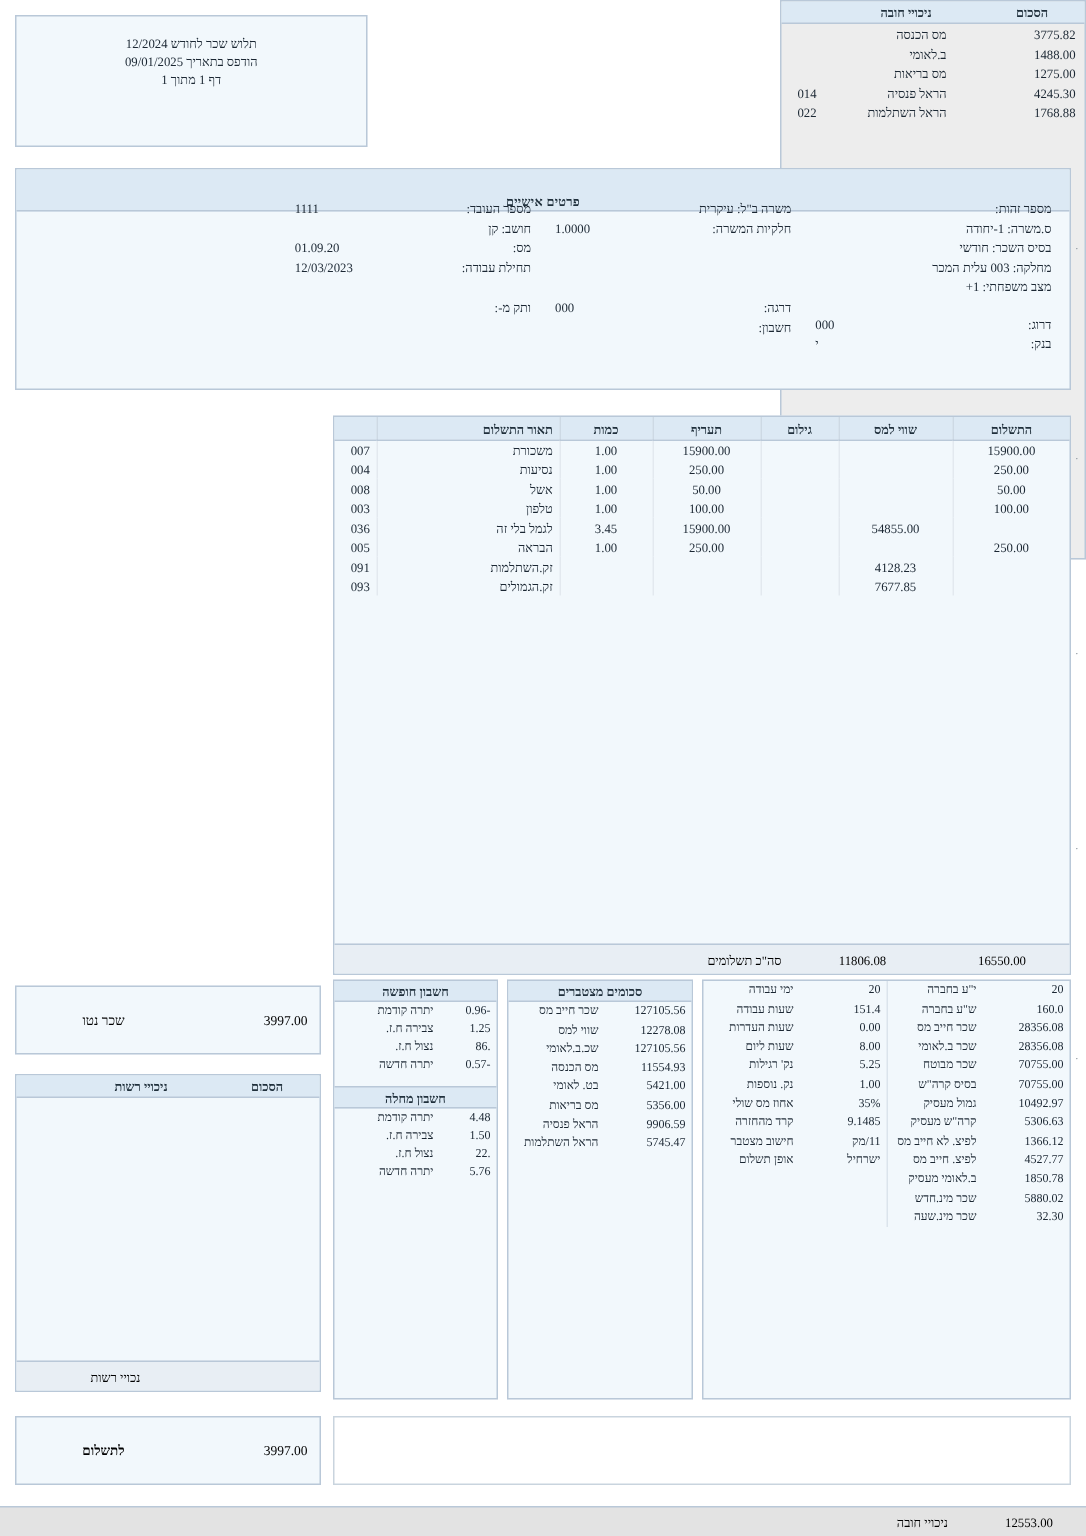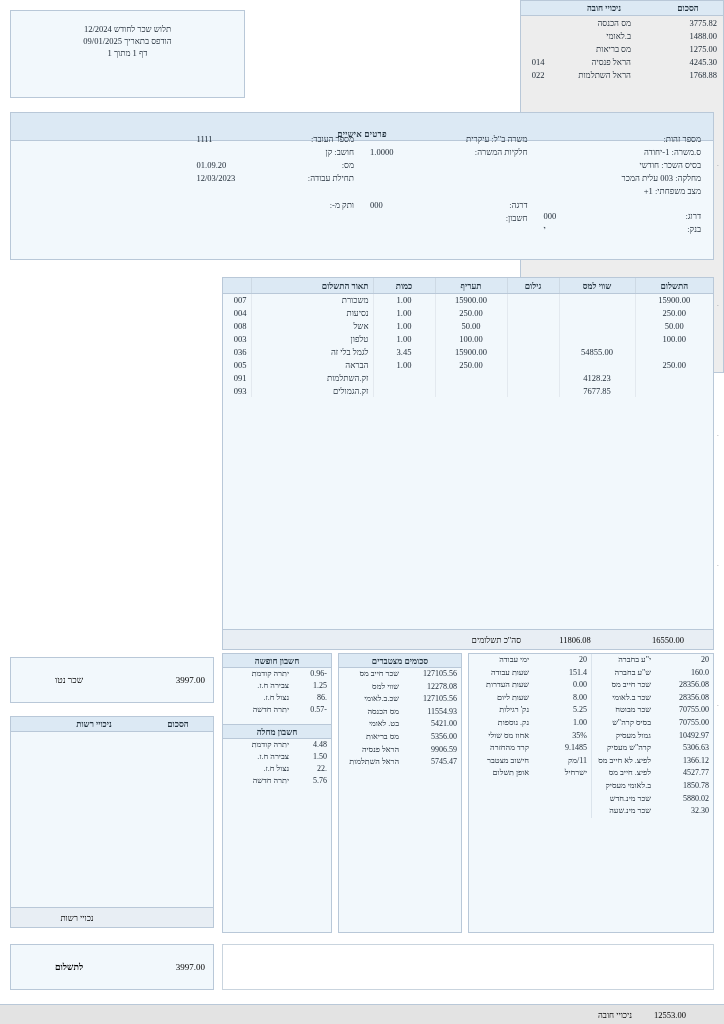--- a/index.html
+++ b/index.html
@@ -102,21 +102,21 @@
   .drow { display: flex; height: 13px; align-items: center; }
   .drow div { font-size: 8.5px; color: #1b2733; white-space: nowrap; }
   .drow .d-amt { text-align: right; padding-right: 6px; }
   .drow .d-desc { text-align: right; padding-right: 22px; }
   .drow .d-code { text-align: center; }
   #ded-total-row {
     position: absolute; left: 0; right: 0; bottom: 0; height: 20px;
     border-top: 1px solid #b9c8d8; background: #e3e3e3;
     display: flex; align-items: center;
   }
-  #ded-total-row .d-amt { text-align: left; padding-right: 6px; font-size: 8.5px;}
+  #ded-total-row .d-amt { text-align: center; padding-right: 6px; font-size: 8.5px;}
   #ded-total-row .d-desc { text-align: right; padding-right: 22px; font-size: 8.5px;}
 
   
   #net-block { left: 10px; top: 657px; width: 204px; height: 46px; }
   #net-block .inner { display: flex; align-items: center; height: 100%; }
   #net-block .amt { width: 86px; text-align: right; padding-right: 8px; font-size: 9px;}
   #net-block .lab { flex: 1; text-align: center; font-size: 9px; }
 
   
   #vac-block { left: 222px; top: 653px; width: 110px; height: 280px; }

